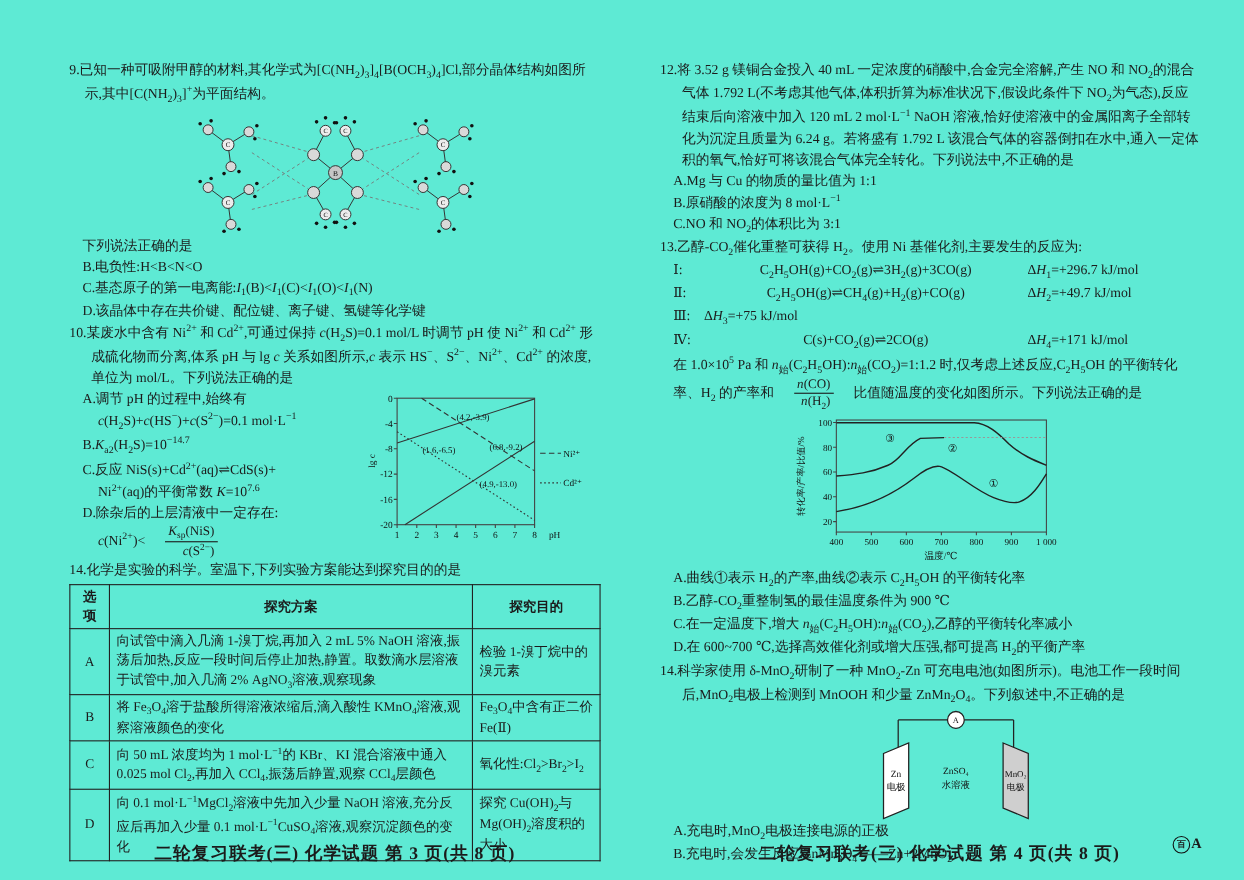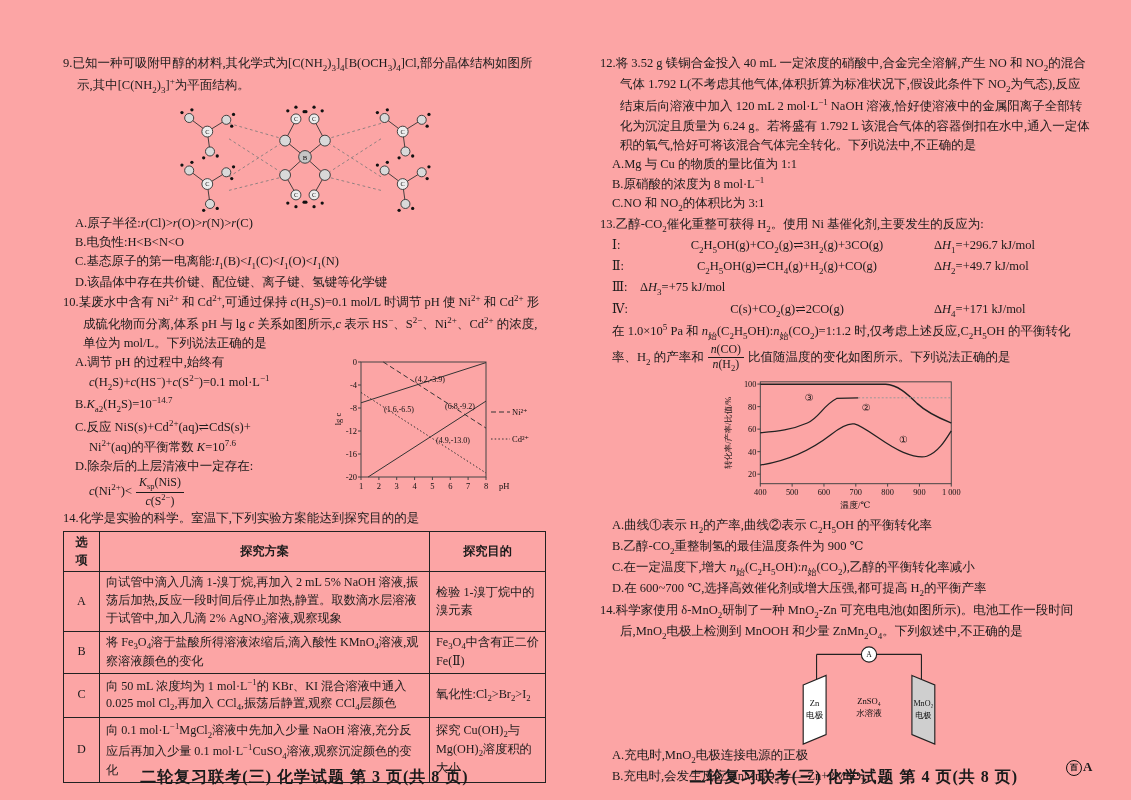--- a/index.html
+++ b/index.html
@@ -1,30 +1,30 @@
 <!DOCTYPE html>
 <html><head>
 <meta charset="utf-8">
 <style>
   html,body{margin:0;padding:0;}
   body{background:#ffffff;}
-  .page{position:relative;width:1131px;height:800px;background:#fca5a5;overflow:hidden;
+  .page{position:relative;width:1131px;height:800px;background:#5eead4;overflow:hidden;
         font-family:"Liberation Serif","DejaVu Serif",serif;color:#1b1b1b;
         font-size:12.5px;line-height:1.52;}
   .col{position:absolute;top:54px;}
   .col-left{left:63px;width:483px;}
   .col-right{left:600px;width:492px;}
   .q{padding-left:20px;text-indent:-20px;margin:0;}
   .q9hang{padding-left:14px;text-indent:-14px;}
   .opt{padding-left:12px;margin:0;}
   .opt-sub{padding-left:26px;margin:0;}
   .prompt{padding-left:12px;margin:0;}
   sub,sup{font-size:0.72em;}
   i{font-style:italic;}
-  .frac{display:inline-block;text-align:center;vertical-align:middle;line-height:1.15;margin:0 4px;font-size:0.95em;}
+  .frac{display:inline-block;text-align:right;vertical-align:middle;line-height:1.15;margin:0 18px;font-size:0.95em;}
   .frac .nu{display:block;border-bottom:1px solid #1b1b1b;padding:0 3px;}
   .frac .de{display:block;padding:0 3px;}
   .fig9{display:block;margin:1px auto 1px auto;}
   .q10row{position:relative;min-height:150px;}
   .q10opts{width:300px;}
   .q10graph{position:absolute;right:0;top:4px;}
   table.exp{border-collapse:collapse;width:100%;margin-top:3px;table-layout:fixed;}
   table.exp th,table.exp td{border:1.3px solid #222;padding:2px 6px;vertical-align:middle;
       font-size:12.2px;line-height:1.45;}
   table.exp th{font-weight:bold;text-align:center;}
@@ -122,21 +122,21 @@
         </g>
         <circle cx="170" cy="64" r="7" fill="#c6c6c6"></circle>
         <text x="170" y="67" font-size="7.5" text-anchor="middle" stroke="none">B</text>
         <text x="160" y="24.6" font-size="6.5" text-anchor="middle" stroke="none">C</text>
         <text x="180" y="24.6" font-size="6.5" text-anchor="middle" stroke="none">C</text>
         <text x="160" y="108.6" font-size="6.5" text-anchor="middle" stroke="none">C</text>
         <text x="180" y="108.6" font-size="6.5" text-anchor="middle" stroke="none">C</text>
       </g>
     </svg>
 
-    <div class="opt">A.原子半径:<i>r</i>(Cl)&gt;<i>r</i>(O)&gt;<i>r</i>(N)&gt;<i>r</i>(C)</div>
+    <p class="prompt">下列说法正确的是</p>
     <div class="opt">B.电负性:H&lt;B&lt;N&lt;O</div>
     <div class="opt">C.基态原子的第一电离能:<i>I</i><sub>1</sub>(B)&lt;<i>I</i><sub>1</sub>(C)&lt;<i>I</i><sub>1</sub>(O)&lt;<i>I</i><sub>1</sub>(N)</div>
     <div class="opt">D.该晶体中存在共价键、配位键、离子键、氢键等化学键</div>
 
     <p class="q">10.某废水中含有 Ni<sup>2+</sup> 和 Cd<sup>2+</sup>,可通过保持 <i>c</i>(H<sub>2</sub>S)=0.1 mol/L 时调节 pH 使 Ni<sup>2+</sup> 和 Cd<sup>2+</sup> 形成硫化物而分离,体系 pH 与 lg <i>c</i> 关系如图所示,<i>c</i> 表示 HS<sup>−</sup>、S<sup>2−</sup>、Ni<sup>2+</sup>、Cd<sup>2+</sup> 的浓度,单位为 mol/L。下列说法正确的是</p>
 
     <div class="q10row">
       <div class="q10opts">
         <div class="opt">A.调节 pH 的过程中,始终有</div>
         <div class="opt-sub"><i>c</i>(H<sub>2</sub>S)+<i>c</i>(HS<sup>−</sup>)+<i>c</i>(S<sup>2−</sup>)=0.1 mol·L<sup>−1</sup></div>

